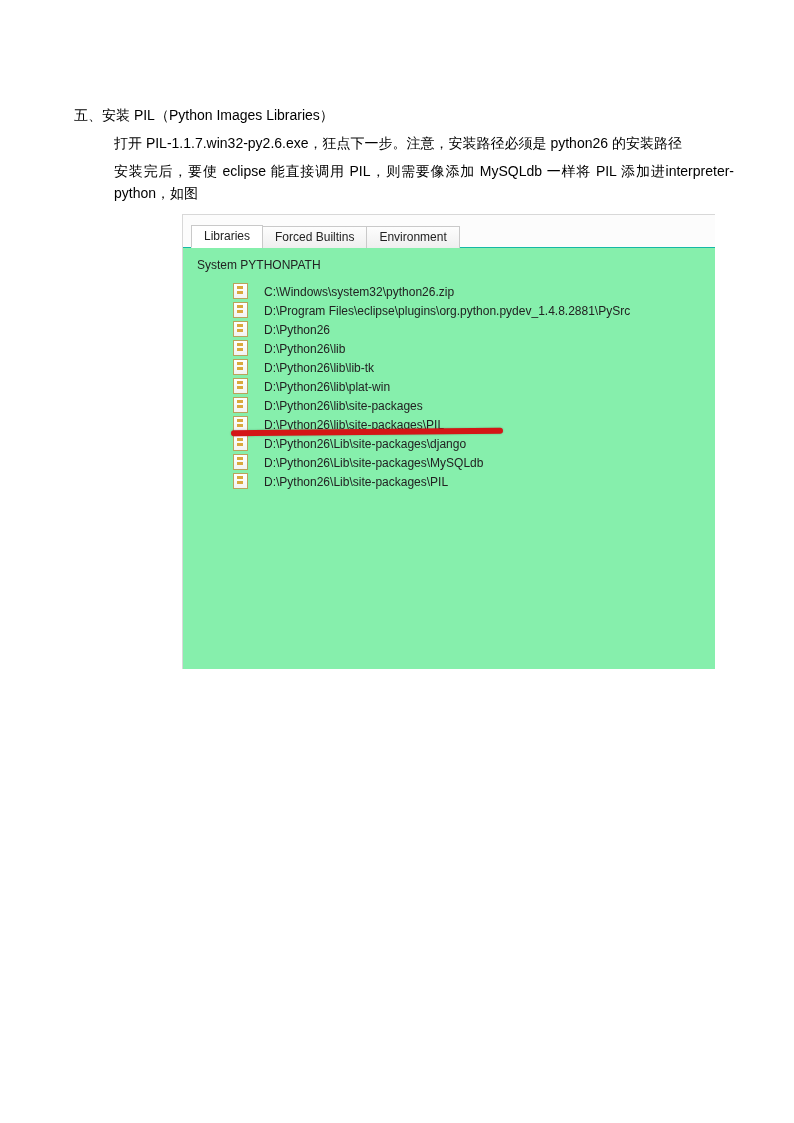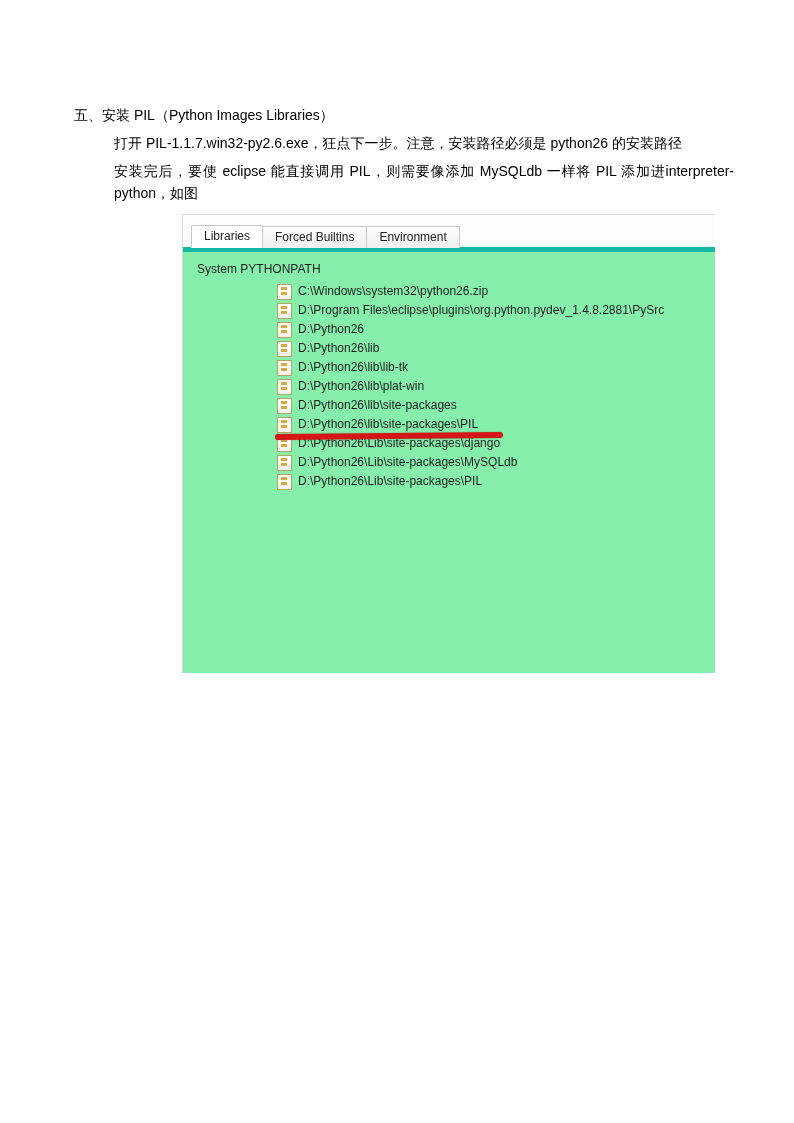--- a/index.html
+++ b/index.html
@@ -32,21 +32,21 @@
     background: #fcfcfc;
     font-family: "Segoe UI", Tahoma, sans-serif;
     font-size: 12px;
     color: #222;
   }
   .tabs {
     display: flex;
     align-items: flex-end;
     padding: 6px 0 0 8px;
     height: 26px;
-    border-bottom: 5px solid #14b8a6;
+    border-bottom: 1px solid #14b8a6;
   }
   .tab {
     padding: 3px 12px 4px 12px;
     border: 1px solid #c9c9c9;
     border-bottom: none;
     background: linear-gradient(#fdfdfd,#efefef);
     margin-right: -1px;
     font-size: 12px;
     position: relative;
     top: 1px;
@@ -70,26 +70,25 @@
     display: flex;
     align-items: center;
     gap: 6px;
     margin-bottom: 4px;
   }
   .tree-list {
     padding-left: 22px;
   }
   .tree-item {
     display: flex;
-    align-items: flex-start;
-    gap: 6px;
+    align-items: flex-end;
+    gap: 16px;
     height: 19px;
     position: relative;
     white-space: nowrap;
-    margin-left: 44px;
   }
   .tree-list .tree-item.t8::after{
     content:"";
     position:absolute;
     left:-2px;
     right:200px;
     bottom:-3px;
     height:6px;
     border-radius:3px;
     background:#d41616;

